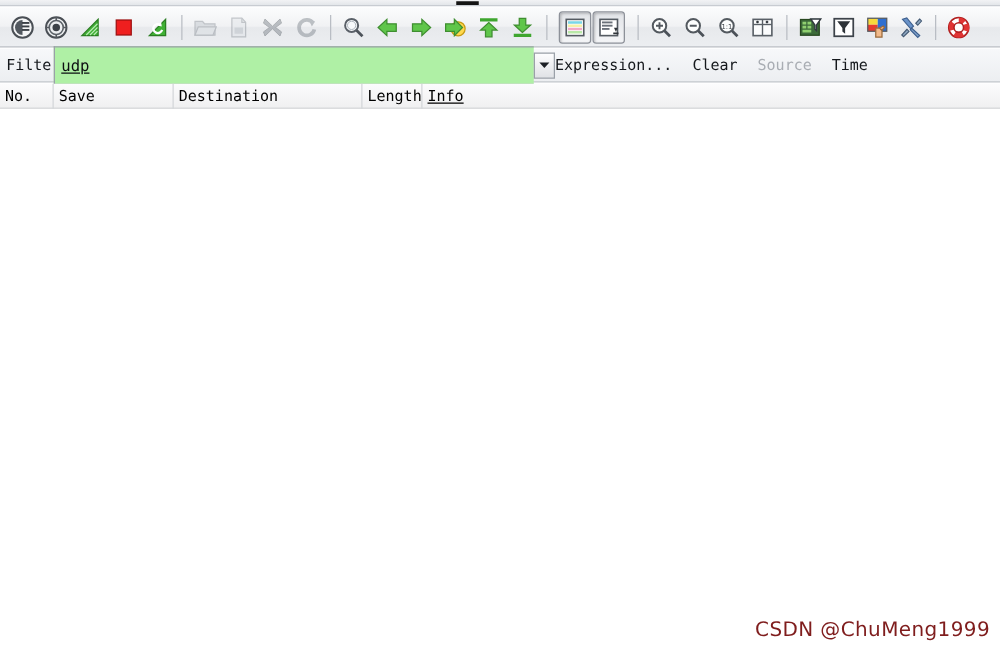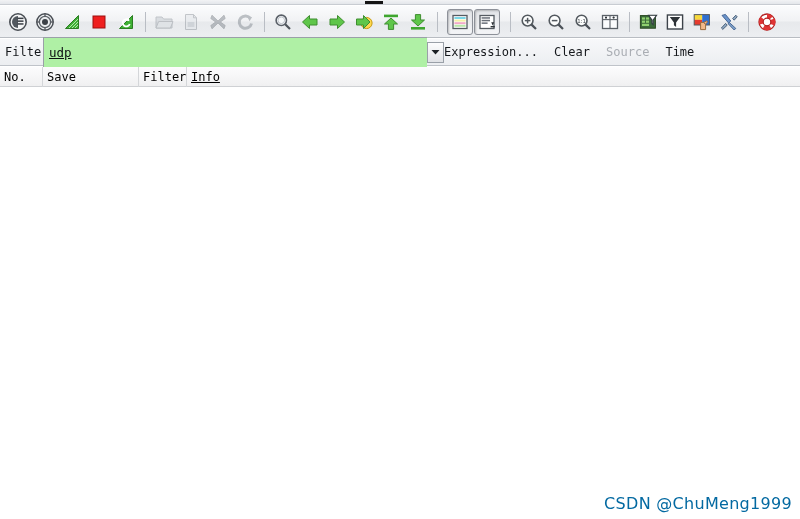--- a/index.html
+++ b/index.html
@@ -130,21 +130,21 @@
   .list-body {
     position: absolute; left: 0; top: 88px;
     width: 800px; height: 431px;
     background: #ffffff;
   }
 
   
   .watermark {
     position: absolute; right: 8px; bottom: 6px;
     font-size: 16px;
-    color: #0369a1;
+    color: #7f1d1d;
     font-family: "DejaVu Sans", "Liberation Sans", sans-serif;
     letter-spacing: 0.3px;
     white-space: nowrap;
   }
 </style>
 </head>
 <body>
 
 <div id="app">
 
@@ -416,21 +416,22 @@
       <span>Expression...</span>
       <span>Clear</span>
       <span class="disabled">Source</span>
       <span>Time</span>
     </div>
   </div>
 
   <div class="list-header">
     <div class="col" style="width:43px">No.</div>
     <div class="col" style="width:96px">Save</div>
-    <div class="col" style="width:48px">Filter</div>
+    <div class="col" style="width:151px">Destination</div>
+    <div class="col" style="width:48px">Length</div>
     <div class="col" style="width:95px">Info</div>
   </div>
 
   <div class="list-body"></div>
 
   <div class="watermark">CSDN @ChuMeng1999</div>
 
 </div>
 
 </body></html>

